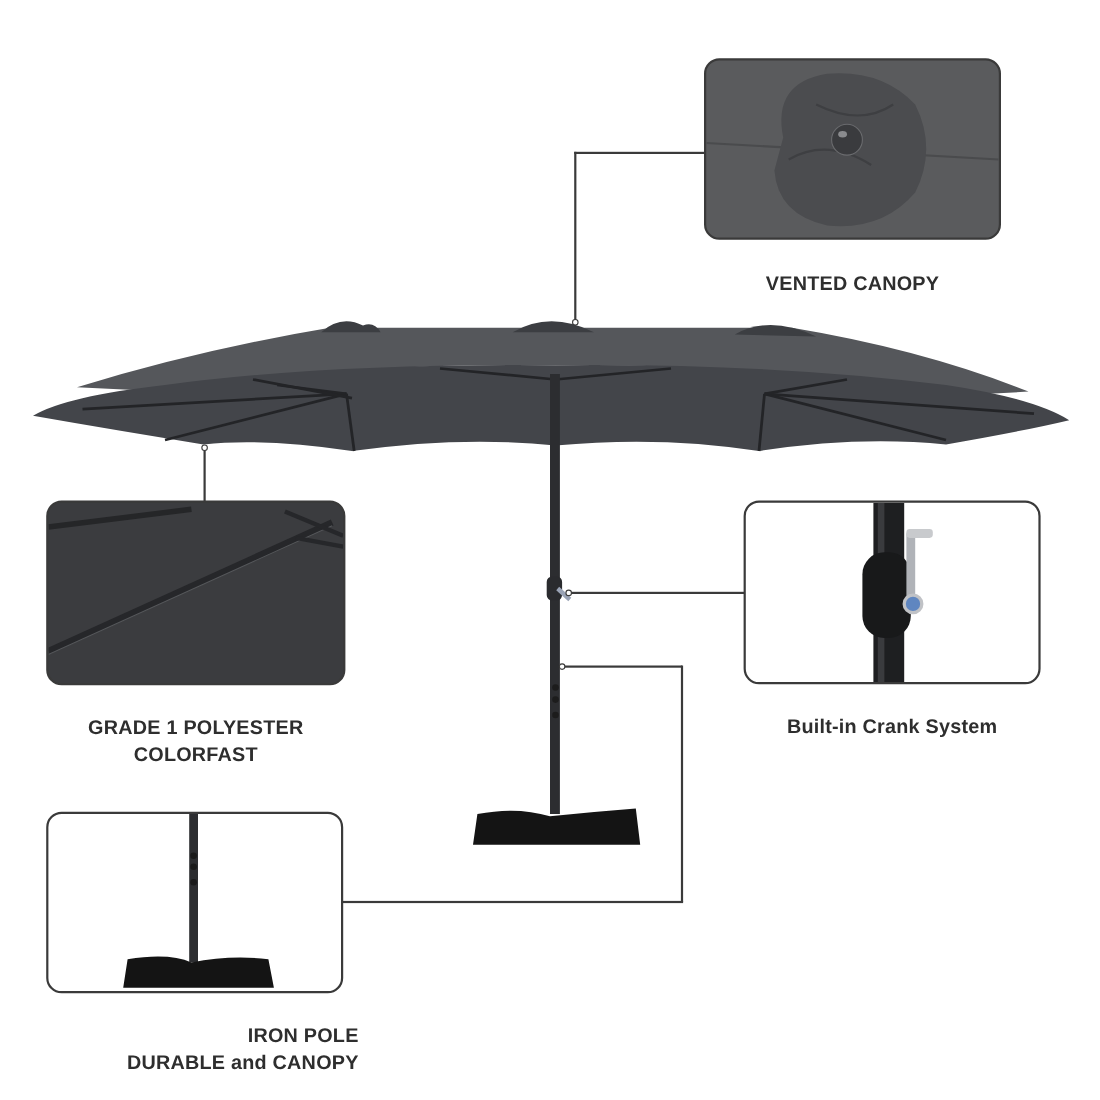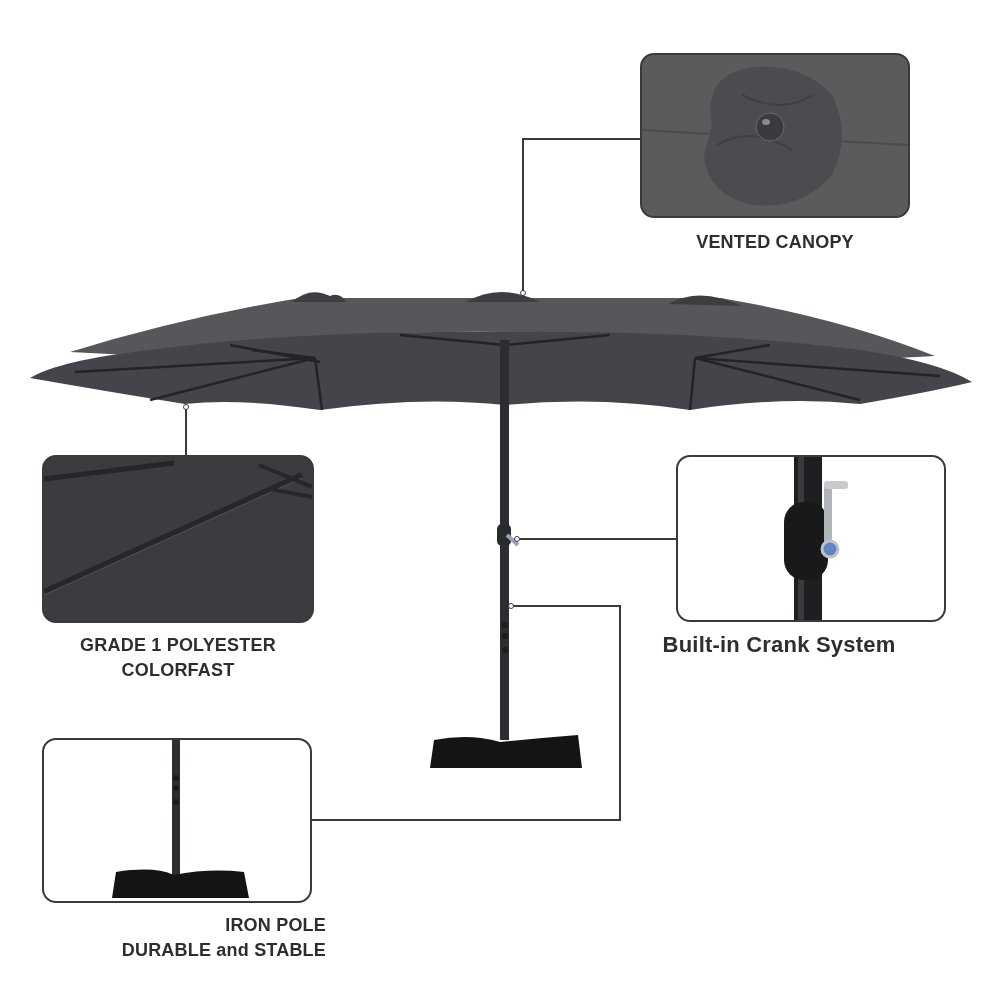--- a/index.html
+++ b/index.html
@@ -1,19 +1,19 @@
 <!DOCTYPE html>
 <html><head>
 <meta charset="utf-8">
 <style>
   html,body{margin:0;padding:0;background:#ffffff;}
   body{width:1000px;height:1000px;position:relative;overflow:hidden;font-family:"Liberation Sans",sans-serif;}
   .abs{position:absolute;}
   .box{position:absolute;border:2px solid #3a3a3a;border-radius:14px;overflow:hidden;box-sizing:border-box;}
-  .caption{position:absolute;text-align:center;font-weight:bold;color:#2e2e2e;font-size:18px;line-height:25px;letter-spacing:0.2px;}
+  .caption{position:absolute;text-align:center;font-weight:bold;color:#2e2e2e;font-size:18px;line-height:25px;letter-spacing:0.2px;margin-top:16px;}
   .caption span{display:block;}
   .line{position:absolute;background:#3a3a3a;}
   .dot{position:absolute;width:6px;height:6px;border:1.5px solid #3a3a3a;border-radius:50%;background:#fff;box-sizing:border-box;}
   svg{display:block;}
 </style>
 </head>
 <body>
 
 <svg class="abs" style="left:0;top:0" width="1000" height="1000" viewBox="0 0 1000 1000">
 
@@ -101,29 +101,29 @@
 <div class="box" style="left:676px;top:455px;width:270px;height:167px;background:#ffffff;">
   <svg width="266" height="163" viewBox="0 0 266 163">
     <rect x="116" y="0" width="28" height="163" fill="#1e1f21"></rect>
     <rect x="120" y="0" width="6" height="163" fill="#3a3b3e"></rect>
     <rect x="106" y="45" width="44" height="78" rx="20" fill="#18191a"></rect>
     <rect x="146" y="26" width="8" height="70" rx="3" fill="#b0b3b8"></rect>
     <rect x="146" y="24" width="24" height="8" rx="3" fill="#c8cacd"></rect>
     <circle cx="152" cy="92" r="8" fill="#5f86c0" stroke="#c0c2c6" stroke-width="3"></circle>
   </svg>
 </div>
-<div class="caption" style="left:644px;top:632px;width:270px;font-size:22px;">
+<div class="caption" style="left:676px;top:632px;width:270px;font-size:18px;">
   <span>Built-in Crank System</span>
 </div>
 
 <div class="box" style="left:42px;top:738px;width:270px;height:165px;background:#ffffff;">
   <svg width="266" height="161" viewBox="0 0 266 161">
     <rect x="128" y="0" width="8" height="135" fill="#2c2d30"></rect>
     <circle cx="132" cy="38" r="3" fill="#1a1a1a"></circle>
     <circle cx="132" cy="48" r="3" fill="#1a1a1a"></circle>
     <circle cx="132" cy="62" r="3" fill="#1a1a1a"></circle>
     <path d="M68,158 L72,132 Q110,126 130,135 Q165,128 200,132 L205,158 Z" fill="#141414"></path>
   </svg>
 </div>
 <div class="caption" style="left:30px;top:913px;width:296px;text-align:right;">
   <span>IRON POLE</span>
-  <span>DURABLE and STABLE</span>
+  <span>DURABLE and CANOPY</span>
 </div>
 
 </body></html>

